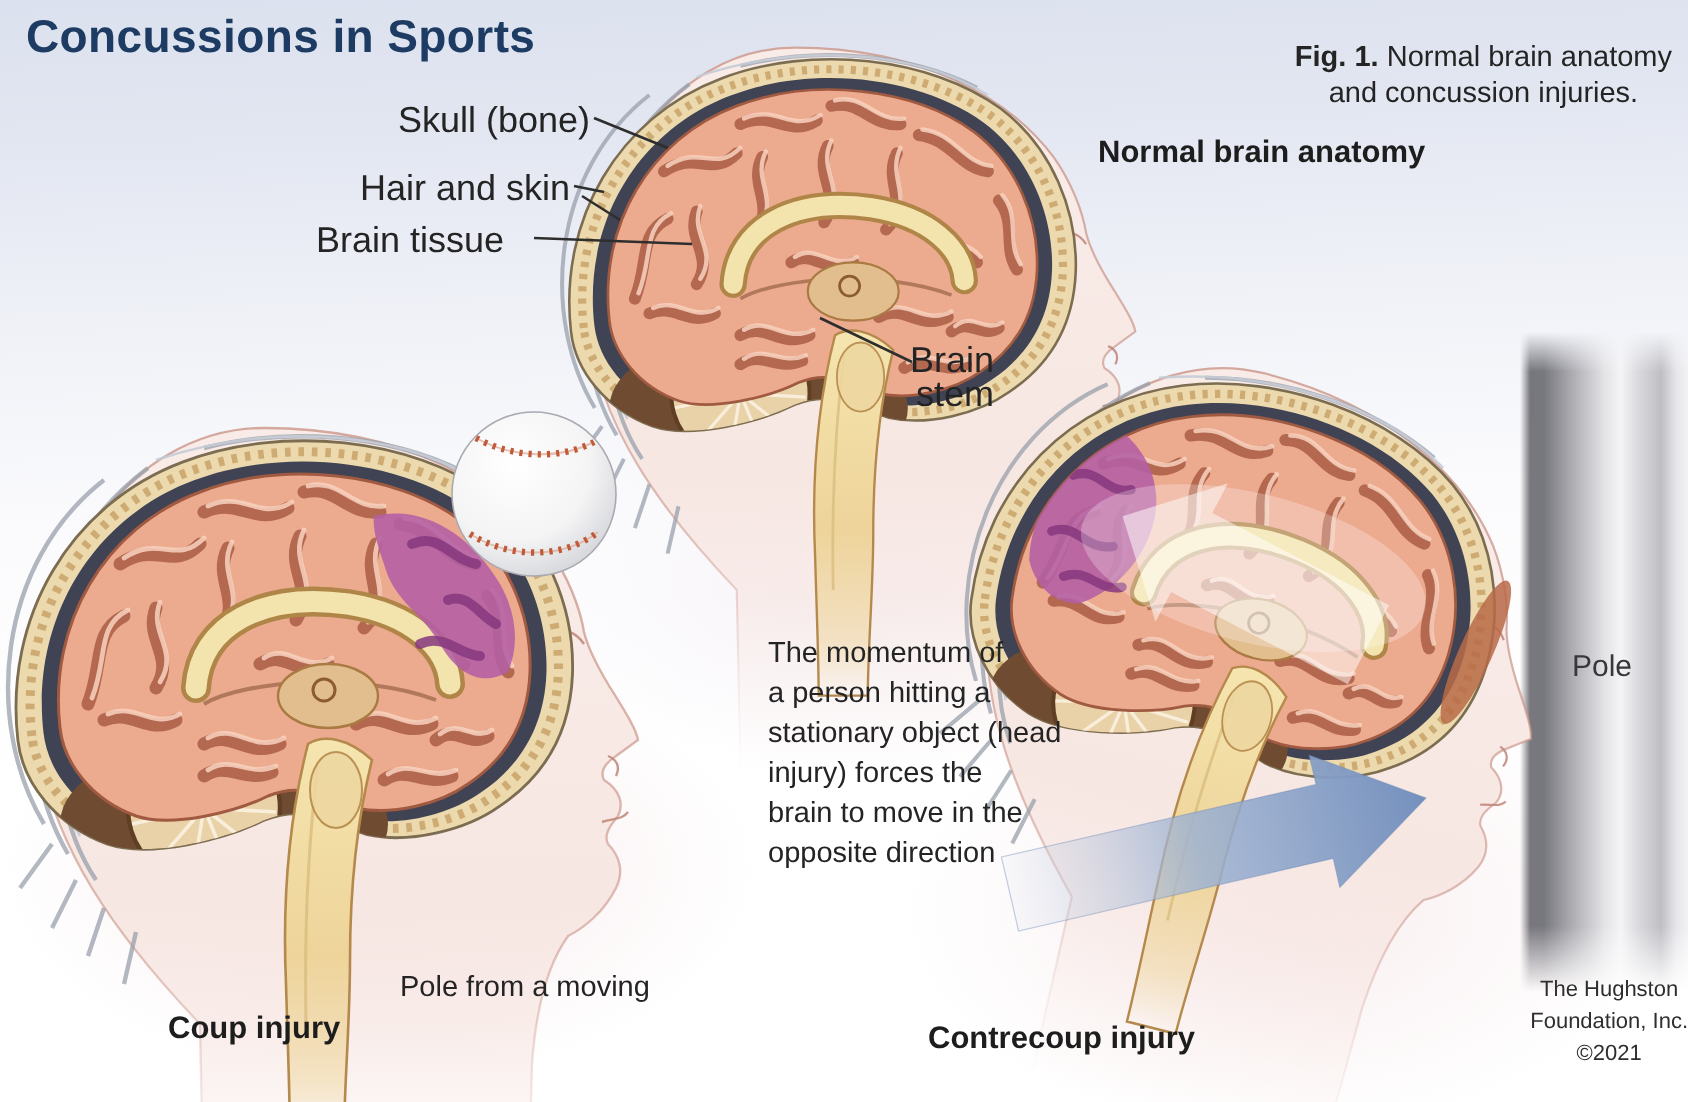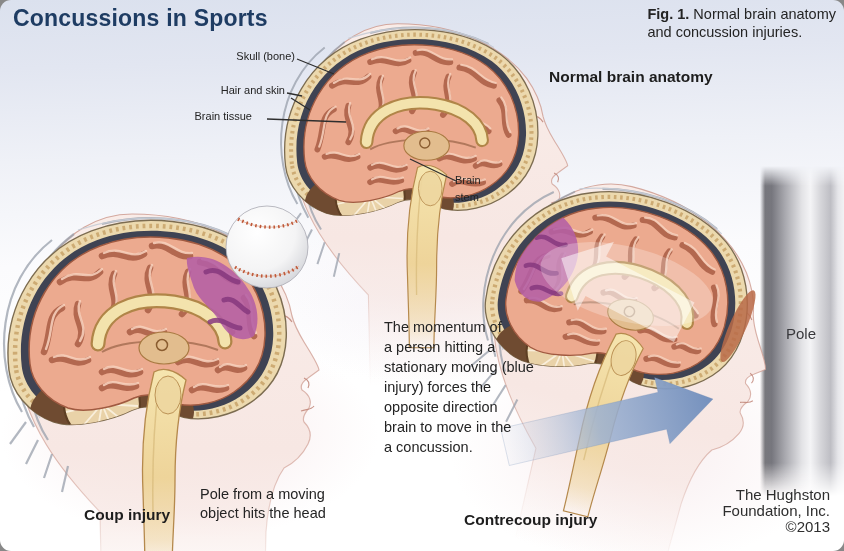--- a/index.html
+++ b/index.html
@@ -1,45 +1,44 @@
 <!DOCTYPE html>
 <html><head>
 <meta charset="utf-8">
 <style>
   html,body{margin:0;padding:0;background:#888;}
   #stage{
     position:relative;width:844px;height:551px;overflow:hidden;
     font-family:"Liberation Sans",sans-serif;color:#2b2b2b;
     background:linear-gradient(178deg,#dbe1ee 0%,#e2e6f1 12%,#eff1f7 28%,#fbfbfd 46%,#ffffff 68%,#ffffff 100%);
-    border-radius:11px;
   }
   .glow{
     position:absolute;inset:0;pointer-events:none;
     background:
       radial-gradient(ellipse 270px 150px at 190px 435px, rgba(242,219,222,.55), transparent 70%),
       radial-gradient(ellipse 240px 120px at 430px 300px, rgba(238,228,238,.35), transparent 70%),
       radial-gradient(ellipse 270px 160px at 640px 455px, rgba(242,221,224,.5), transparent 70%);
   }
   .abs{position:absolute;}
   .page-title{left:13px;top:5px;font-size:23px;font-weight:bold;color:#1e3c63;letter-spacing:.2px;}
-  .fig-caption{right:8px;top:5px;text-align:left;font-size:14.5px;line-height:18px;color:#242424;}
+  .fig-caption{right:8px;top:20px;text-align:center;font-size:14.5px;line-height:18px;color:#242424;}
   .fig-caption b{font-weight:bold;}
-  .anat-label{font-size:11px;color:#242424;white-space:nowrap;}
+  .anat-label{font-size:18px;color:#242424;white-space:nowrap;text-align:right;}
   .lbl-skull{right:549px;top:50px;}
   .lbl-hair{right:559px;top:84px;}
   .lbl-tissue{right:592px;top:110px;}
   .lbl-stem{left:455px;top:172px;line-height:17px;white-space:normal;}
   .bold-label{font-size:15.5px;font-weight:bold;color:#1d1d1d;white-space:nowrap;}
   .lbl-normal{left:549px;top:68px;}
   .lbl-coup{left:84px;top:506px;text-align:right;}
   .lbl-contrecoup{left:464px;top:511px;}
   .para{font-size:14.5px;color:#242424;}
   .momentum{left:384px;top:317px;line-height:20px;}
   .coup-desc{left:200px;top:485px;line-height:19px;}
-  .credit{right:14px;top:487px;text-align:right;font-size:15px;line-height:16px;color:#2e2e2e;}
+  .credit{right:0;top:487px;text-align:center;font-size:11px;line-height:16px;color:#2e2e2e;}
   .pole{
     left:760px;top:166px;width:84px;height:330px;
     background:linear-gradient(90deg,
       rgba(96,96,102,0) 0%, rgba(96,96,102,.85) 6%, #77777e 14%, #a9a9af 30%,
       #e3e3e6 50%, #f4f4f6 60%, #d6d6da 72%, #bebec4 84%, #e6e6ea 93%, #f2f2f4 100%);
     -webkit-mask-image:linear-gradient(180deg,transparent 0,#000 6%,#000 90%,transparent 100%);
     mask-image:linear-gradient(180deg,transparent 0,#000 6%,#000 90%,transparent 100%);
   }
   .pole-label{left:786px;top:325px;font-size:15px;color:#38383c;}
   svg.art{position:absolute;left:0;top:0;}
@@ -248,35 +247,33 @@
   <div class="abs anat-label lbl-tissue">Brain tissue</div>
   <div class="abs anat-label lbl-stem">
     <div>Brain</div>
     <div>stem</div>
   </div>
   <div class="abs bold-label lbl-normal">Normal brain anatomy</div>
 
   <div class="abs para momentum">
     <div>The momentum of</div>
     <div>a person hitting a</div>
-    <div>stationary moving (blue</div>
+    <div>stationary object (head</div>
     <div>injury) forces the</div>
+    <div>brain to move in the</div>
     <div>opposite direction</div>
-    <div>brain to move in the</div>
-    <div>a concussion.</div>
   </div>
 
   <div class="abs bold-label lbl-coup">Coup injury</div>
   <div class="abs para coup-desc">
     <div>Pole from a moving</div>
-    <div>object hits the head</div>
   </div>
 
   <div class="abs bold-label lbl-contrecoup">Contrecoup injury</div>
   <div class="abs pole-label">Pole</div>
 
   <div class="abs credit">
     <div>The Hughston</div>
     <div>Foundation, Inc.</div>
-    <div>©2013</div>
+    <div>©2021</div>
   </div>
 
 </div>
 
 </body></html>

